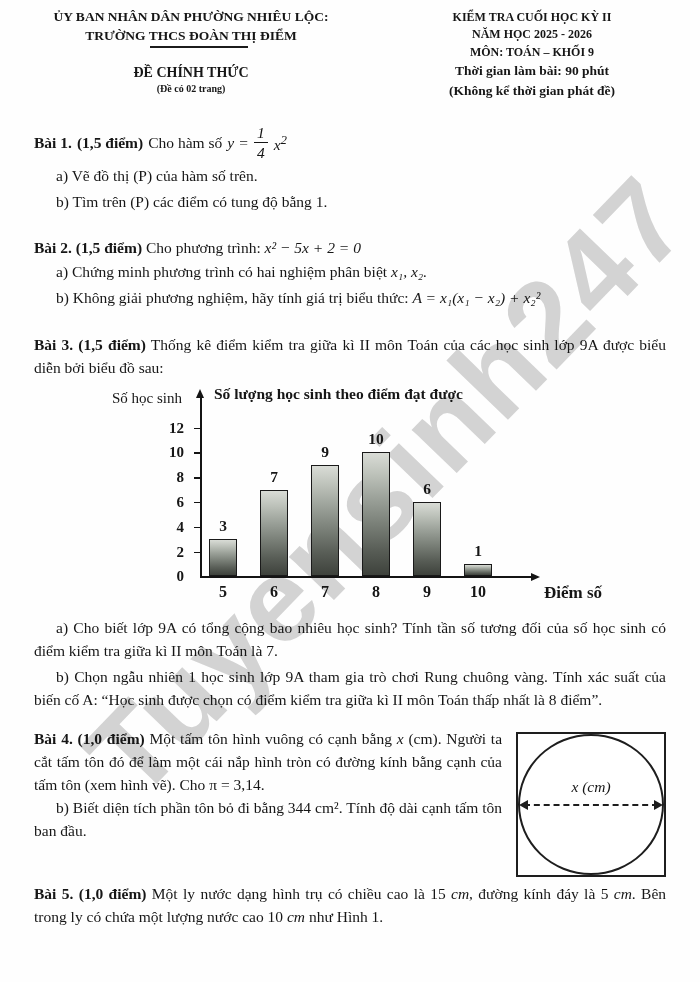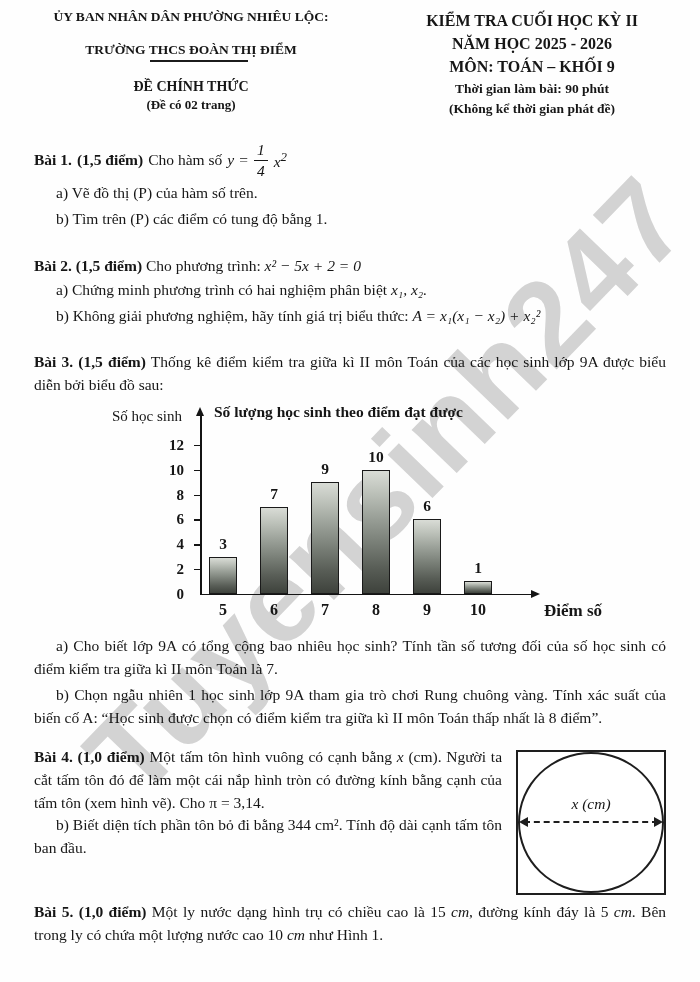--- a/index.html
+++ b/index.html
@@ -15,26 +15,26 @@
     font-weight:700; font-size:118px; letter-spacing:2px; white-space:nowrap;
     color:#c3c3c3; opacity:.72;
     transform:rotate(-46deg); transform-origin:0 50%;
     pointer-events:none; line-height:1;
   }
   .content{position:relative; z-index:1;}
   
   .hdr{display:flex; justify-content:space-between; padding:9px 14px 0 16px;}
   .hdr-left{width:350px; text-align:center; font-weight:700;}
   .hdr-left .l1{font-size:13.5px;}
-  .hdr-left .l2{font-size:13.5px; margin-top:17px;}
+  .hdr-left .l2{font-size:13.5px; margin-top:3px;}
   .hdr-underline{width:98px; height:2px; background:#1b1b1b; margin:2px auto 0; transform:translateX(8px);}
   .hdr-left .l3{font-size:14px; margin-top:17px;}
-  .hdr-left .l4{font-size:13px; margin-top:2px;}
+  .hdr-left .l4{font-size:10px; margin-top:2px;}
   .hdr-right{width:308px; text-align:center; font-weight:700;}
-  .hdr-right .r1,.hdr-right .r2,.hdr-right .r3{font-size:16px; line-height:1.45;}
+  .hdr-right .r1,.hdr-right .r2,.hdr-right .r3{font-size:12px; line-height:1.45;}
   .hdr-right .r4,.hdr-right .r5{font-size:13.5px; line-height:1.5;}
   
   main{display:block; padding:0 34px;}
   .blabel{font-weight:700;}
   .math{font-style:italic;}
   .para{text-align:justify; line-height:1.48;}
   .indent{text-indent:22px;}
   .item{line-height:1.5; text-indent:22px;}
   .b1-line{display:flex; align-items:center; gap:5px; margin-top:20px; height:42px;}
   .frac{display:inline-block; text-align:center; vertical-align:middle; line-height:1; font-style:italic; margin:0 1px;}

